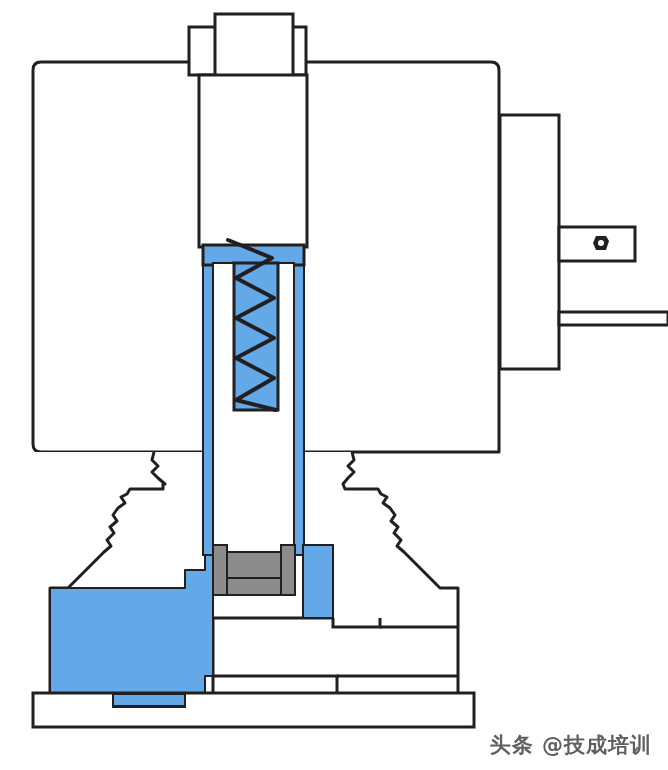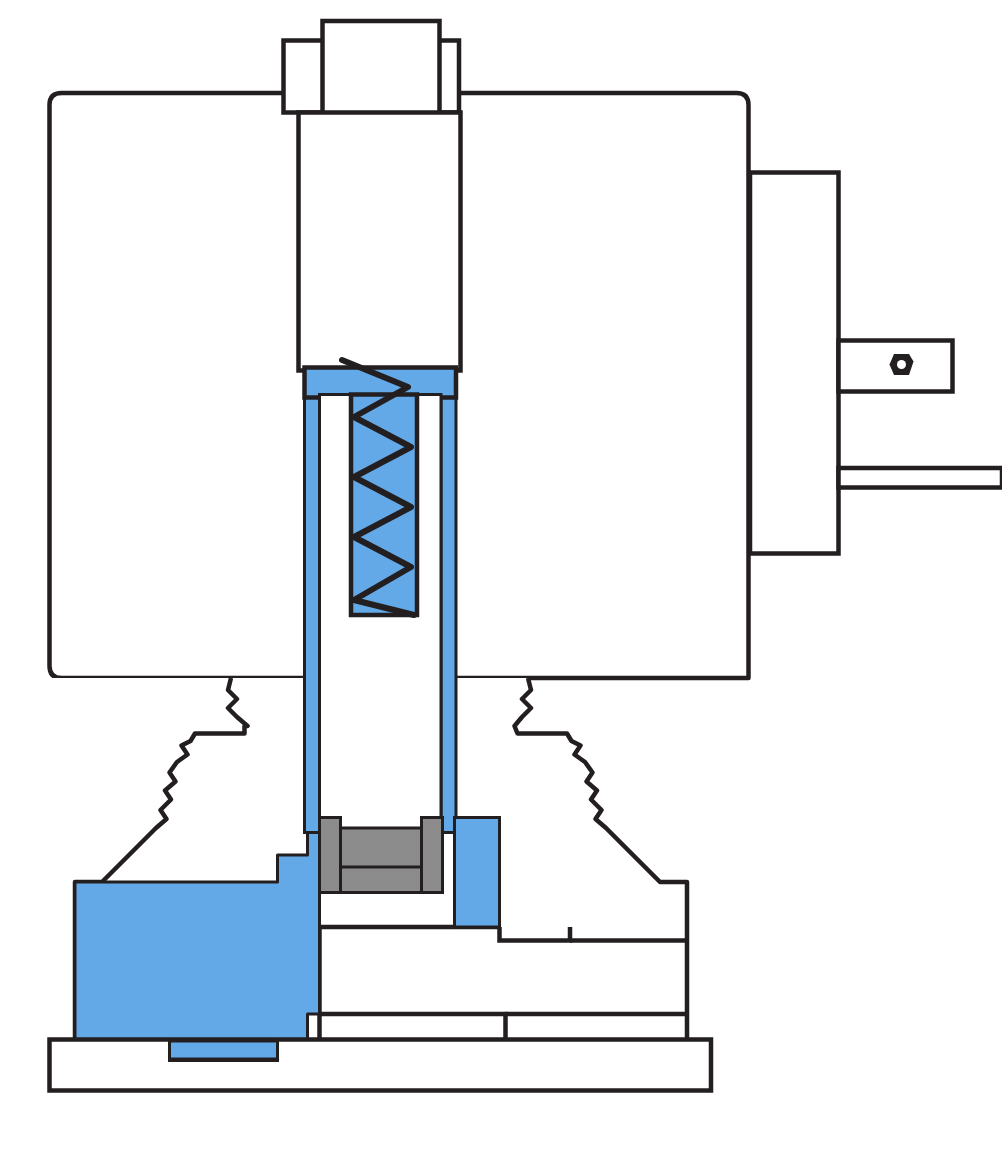--- a/index.html
+++ b/index.html
@@ -163,14 +163,15 @@
     <rect x="281" y="545" width="14" height="50" fill="#8c8c8c" stroke="#231f20" stroke-width="2"></rect>
 
     <rect x="303" y="545" width="30" height="73" fill="#63a9e8" stroke="#231f20" stroke-width="2"></rect>
 
     <rect x="33" y="693" width="441" height="34" fill="none" stroke="#231f20" stroke-width="3"></rect>
 
     <path d="M 113 694 L 185 694 L 185 706 L 113 706 Z" fill="#63a9e8" stroke="#231f20" stroke-width="2"></path>
 
   </svg>
 
+  <div id="watermark">头条 @技成培训</div>
 
 </div>
 
 </body></html>

